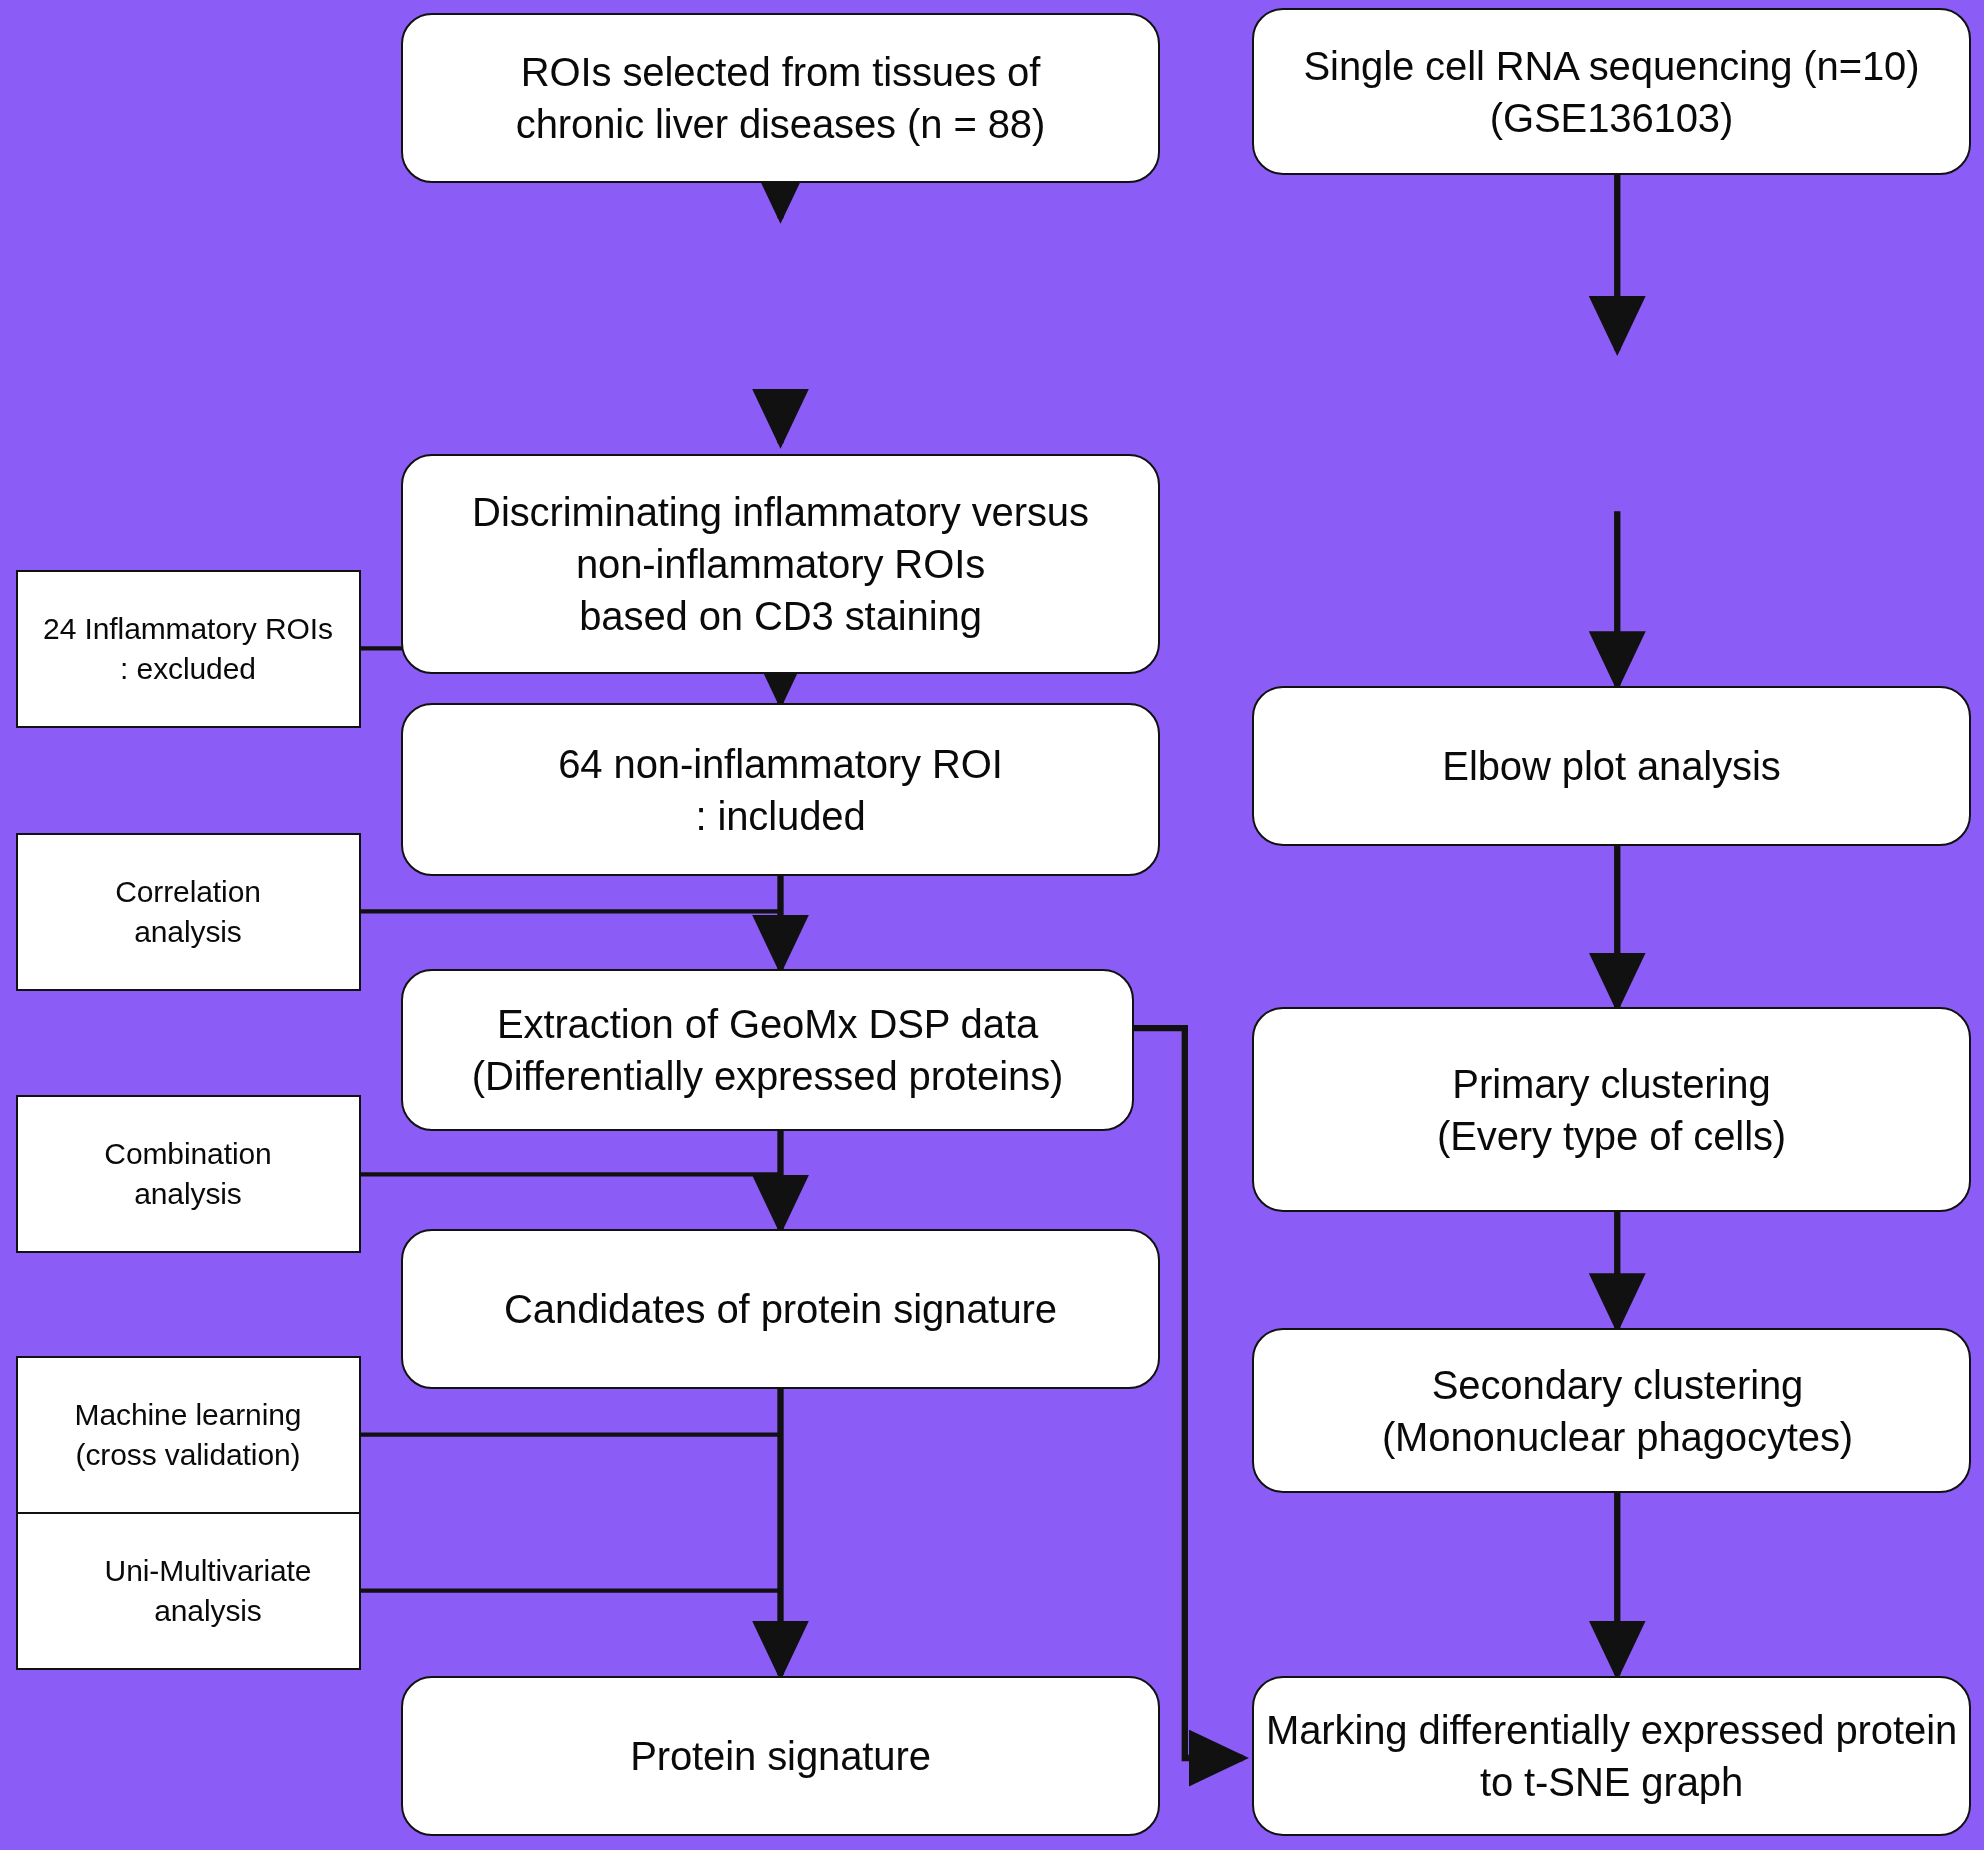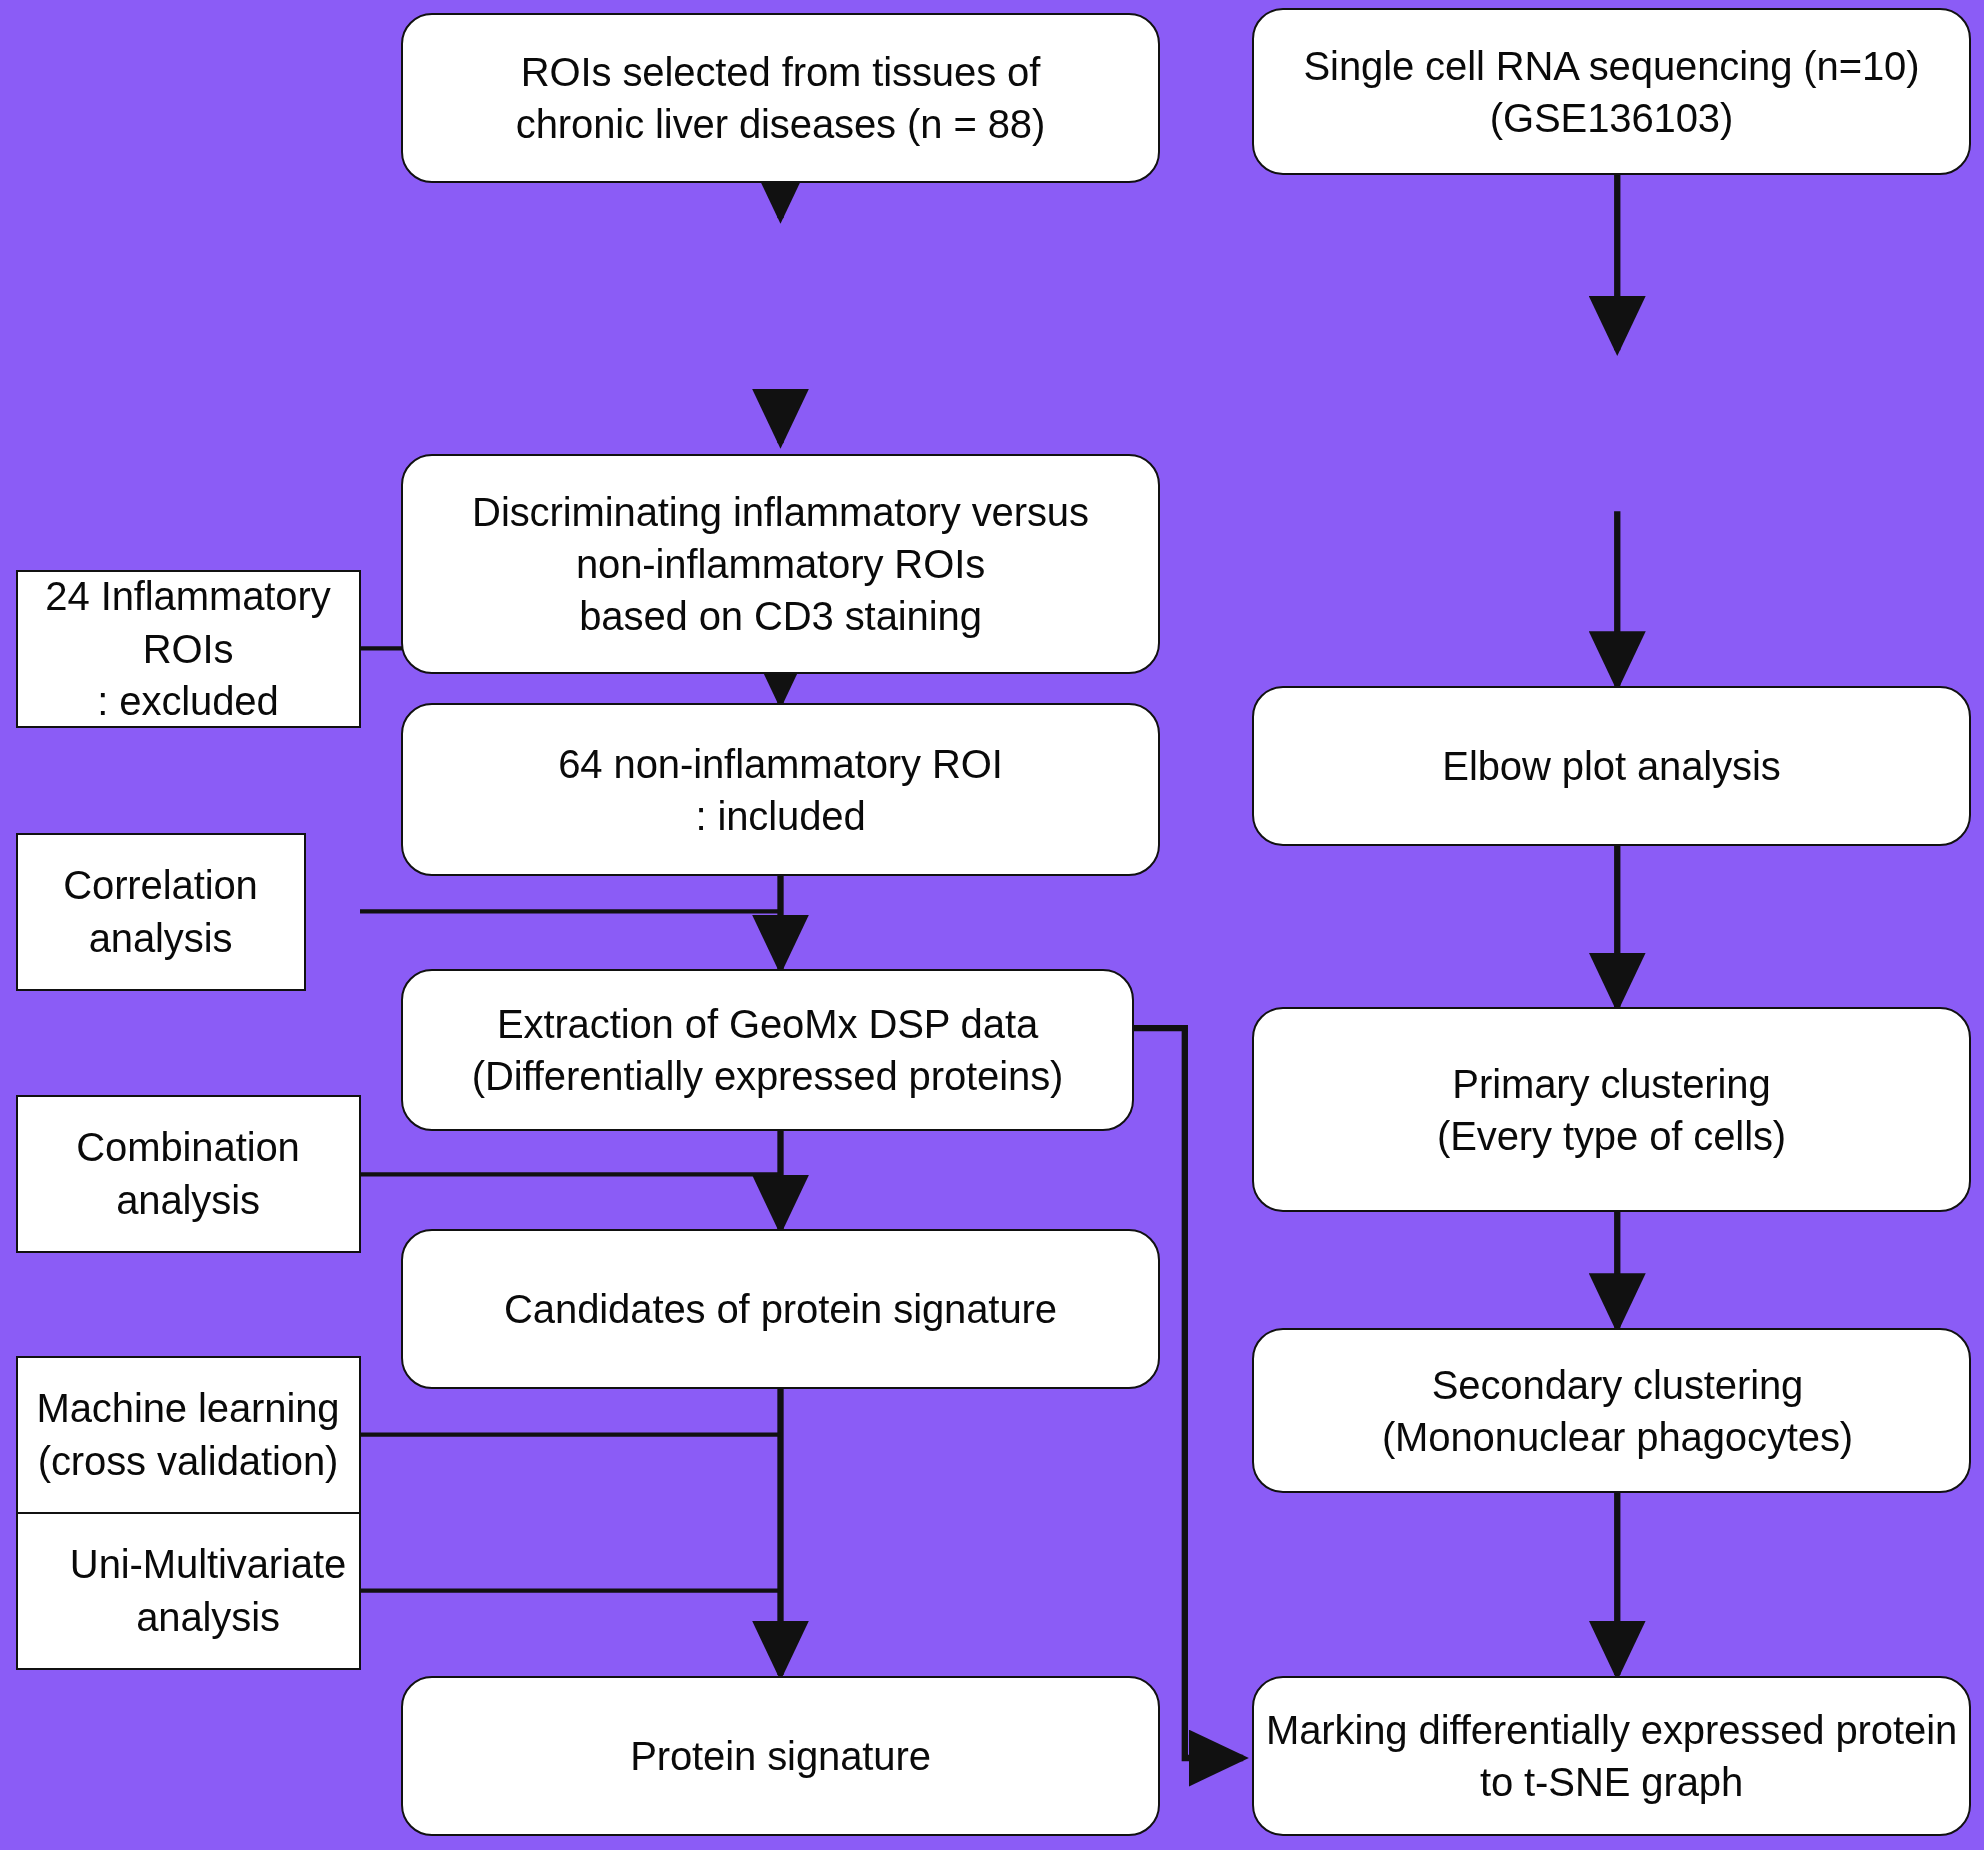--- a/index.html
+++ b/index.html
@@ -42,21 +42,21 @@
   }
   .node .label {
     font-size: 40px;
     line-height: 1.30;
     color: #0a0a0a;
     letter-spacing: -0.1px;
     white-space: pre-line;
     padding: 0 9.8px;
   }
   .node.side .label {
-    font-size: 40px;
+    font-size: 30px;
     line-height: 1.32;
   }
 </style>
 </head>
 <body>
 
 <div id="page">
 
   <svg id="edges" viewBox="0 0 2823 2632" width="1985" height="1851" xmlns="http://www.w3.org/2000/svg">
     <defs>
@@ -120,21 +120,21 @@
 
   <div class="node rounded" style="left:401px; top:1676px; width:759px; height:160px;">
     <div class="label">Protein signature</div>
   </div>
 
   <div class="node rect side" style="left:15.5px; top:570px; width:345px; height:158px;">
     <div class="label">24 Inflammatory ROIs
 : excluded</div>
   </div>
 
-  <div class="node rect side" style="left:15.5px; top:833px; width:290px; height:158px;">
+  <div class="node rect side" style="left:15.5px; top:833px; width:345px; height:158px;">
     <div class="label">Correlation
 analysis</div>
   </div>
 
   <div class="node rect side" style="left:15.5px; top:1095px; width:345px; height:158px;">
     <div class="label">Combination
 analysis</div>
   </div>
 
   <div class="node rect side" style="left:15.5px; top:1356px; width:345px; height:158px;">

